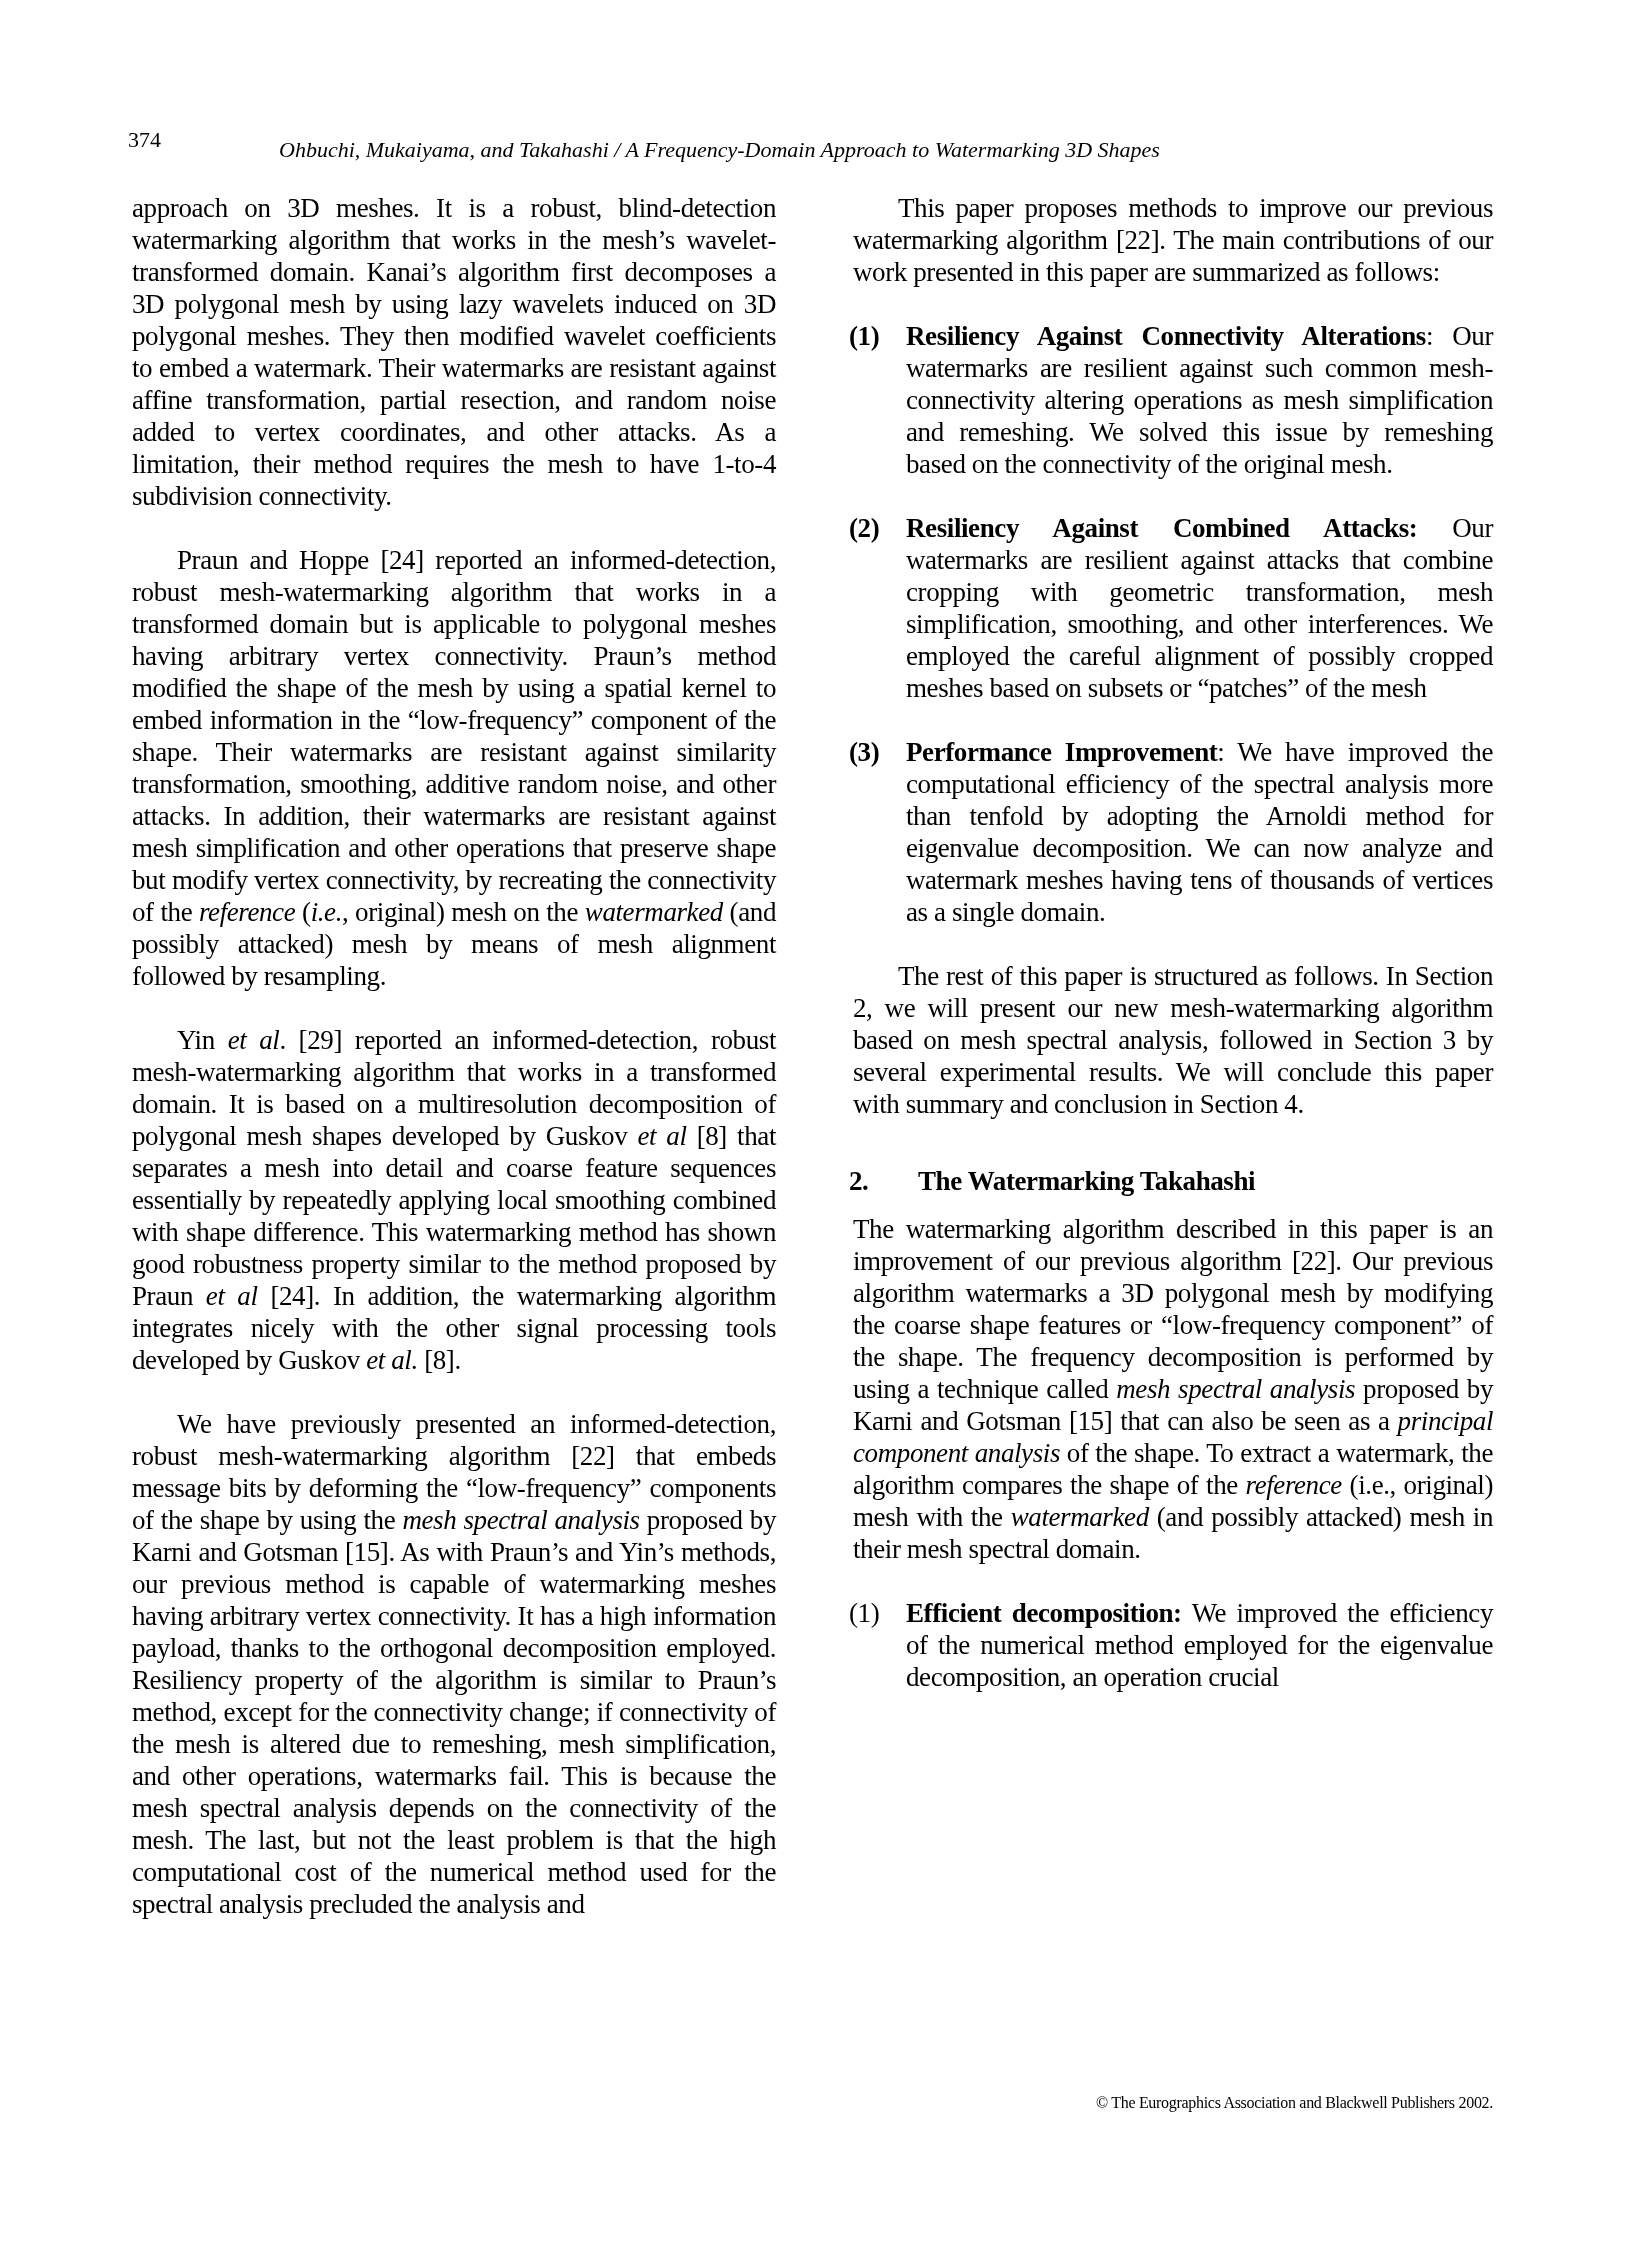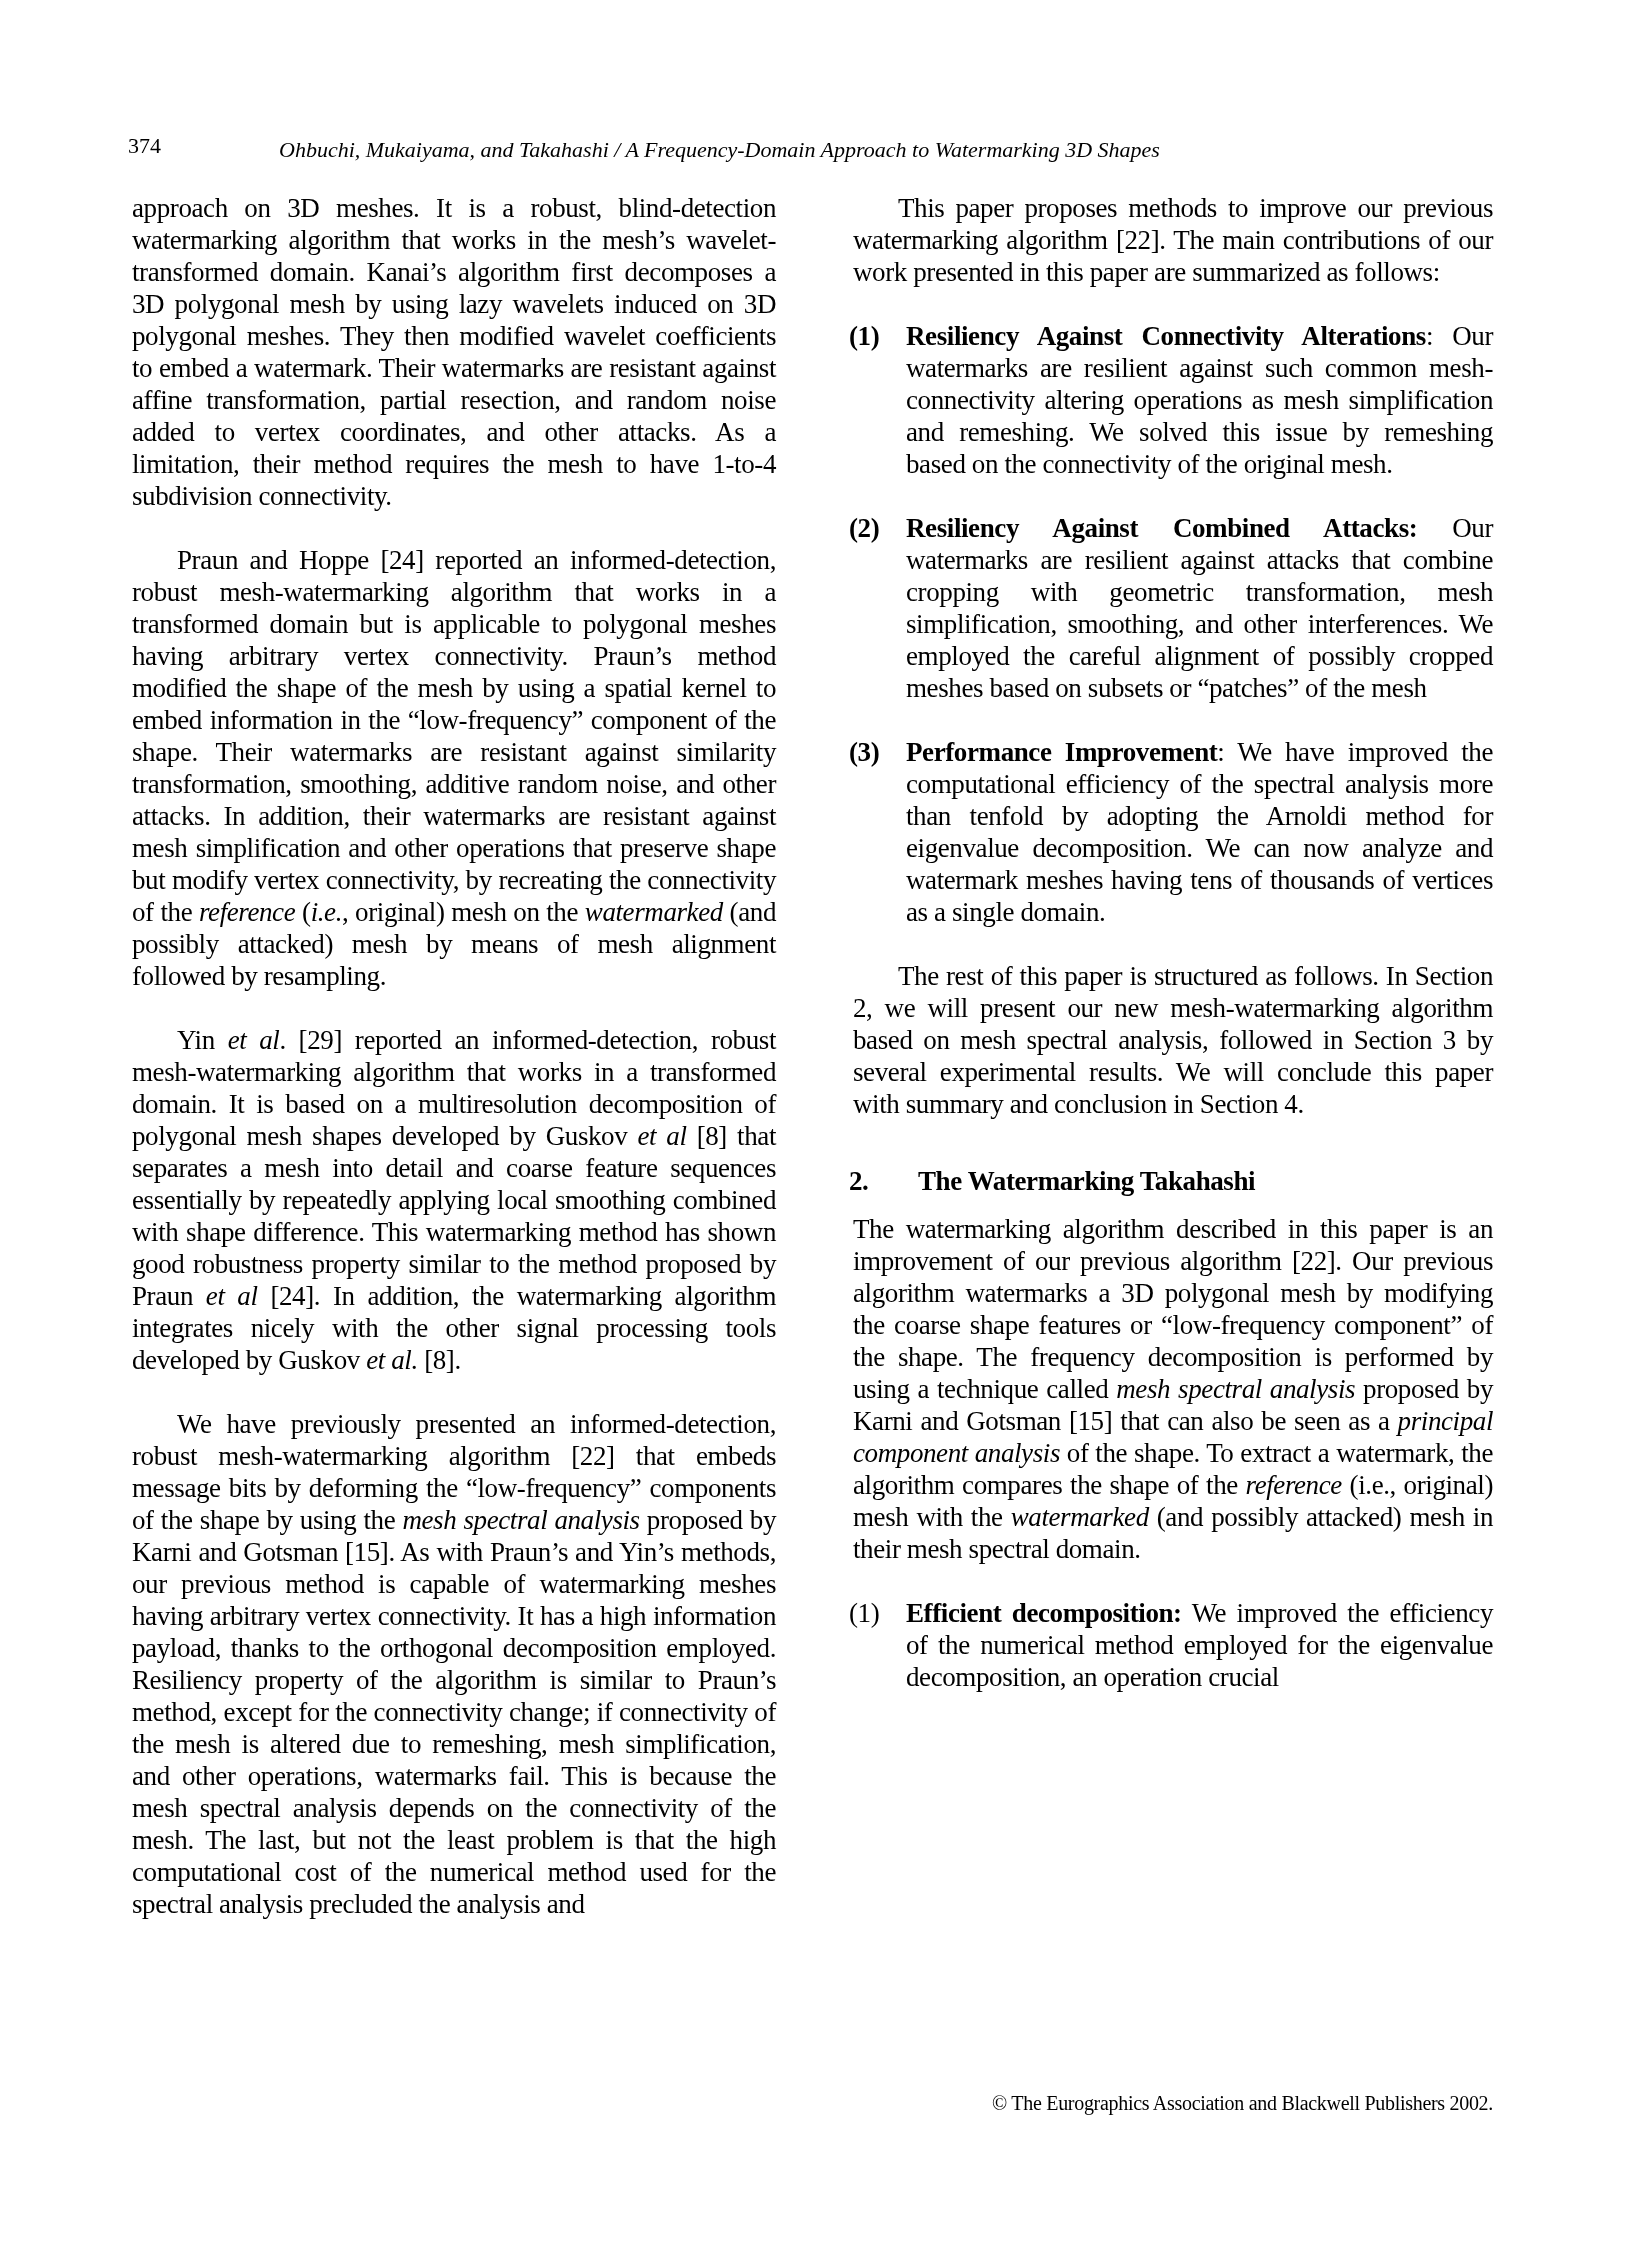--- a/index.html
+++ b/index.html
@@ -5,21 +5,21 @@
     html, body { margin: 0; padding: 0; background: #ffffff; }
     body {
       width: 1651px; height: 2261px; position: relative; overflow: hidden;
       font-family: "Liberation Serif", "DejaVu Serif", serif;
       color: #000000;
     }
     .running-head {
       position: absolute; top: 119px; left: 128px; width: 1376px;
       font-size: 22px; font-style: italic; line-height: 29px;
     }
-    .running-head .pageno { position: absolute; left: 0; top: 12px; font-style: normal; }
+    .running-head .pageno { position: absolute; left: 0; top: 6px; font-style: normal; }
     .running-head .title { position: absolute; left: 151px; top: 16px; }
     .col {
       position: absolute; top: 192px;
       font-size: 27px; line-height: 32px;
       text-align: justify; letter-spacing: -0.4px; word-spacing: 0px;
     }
     .col.left { left: 128px; width: 648px; }
     .col.right { left: 849px; width: 644px; }
     p { margin: 0 0 32px 4px; }
     p.indent { text-indent: 45px; }
@@ -29,21 +29,21 @@
     b { font-weight: bold; }
     i { font-style: italic; }
     h2.section {
       font-size: 27px; font-weight: bold; margin: 0 0 16px 0; line-height: 32px;
       position: relative; padding-left: 69px;
     }
     h2.section .secnum { position: absolute; left: 0; top: 0; }
     .spacer-sec { height: 13px; }
     .copyright {
       position: absolute; top: 2092px; right: 158px;
-      font-size: 20px; letter-spacing: -0.3px; line-height: 22px;
+      font-size: 16px; letter-spacing: -0.3px; line-height: 22px;
     }
   </style>
 </head>
 <body>
 
 <div class="running-head">
   <span class="pageno">374</span>
   <span class="title">Ohbuchi, Mukaiyama, and Takahashi / A Frequency-Domain Approach to Watermarking 3D Shapes</span>
 </div>
 

